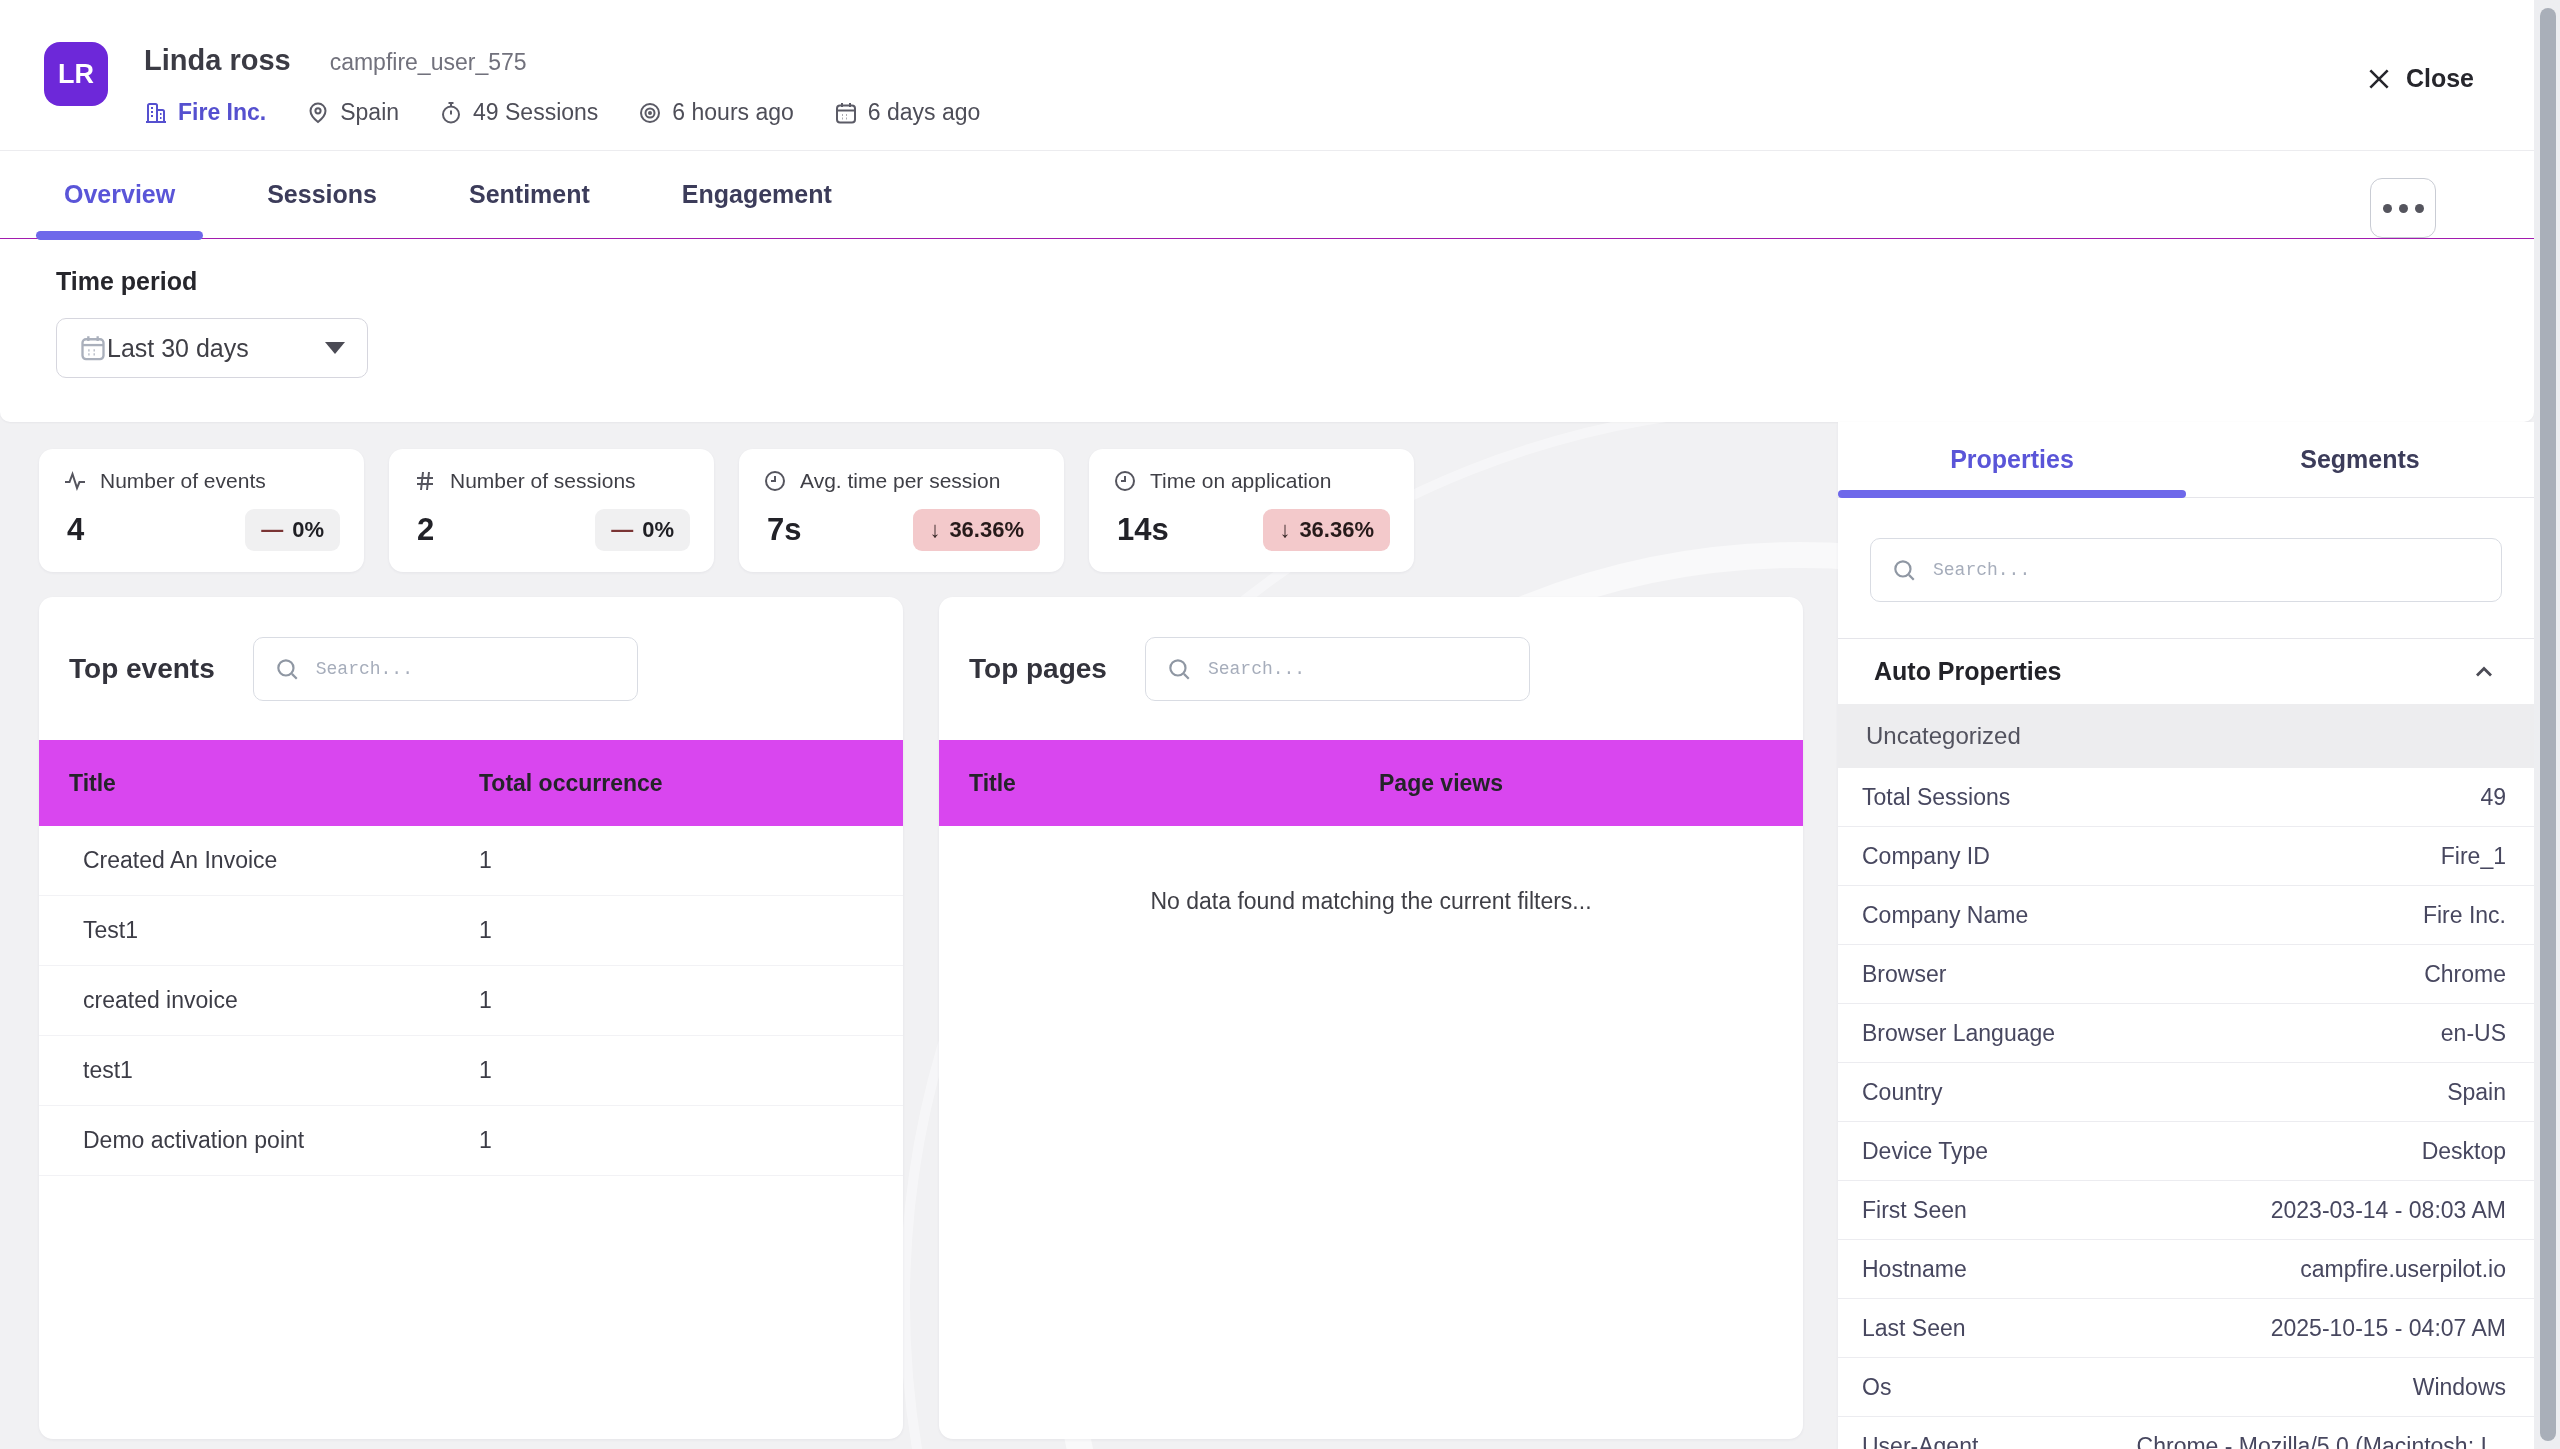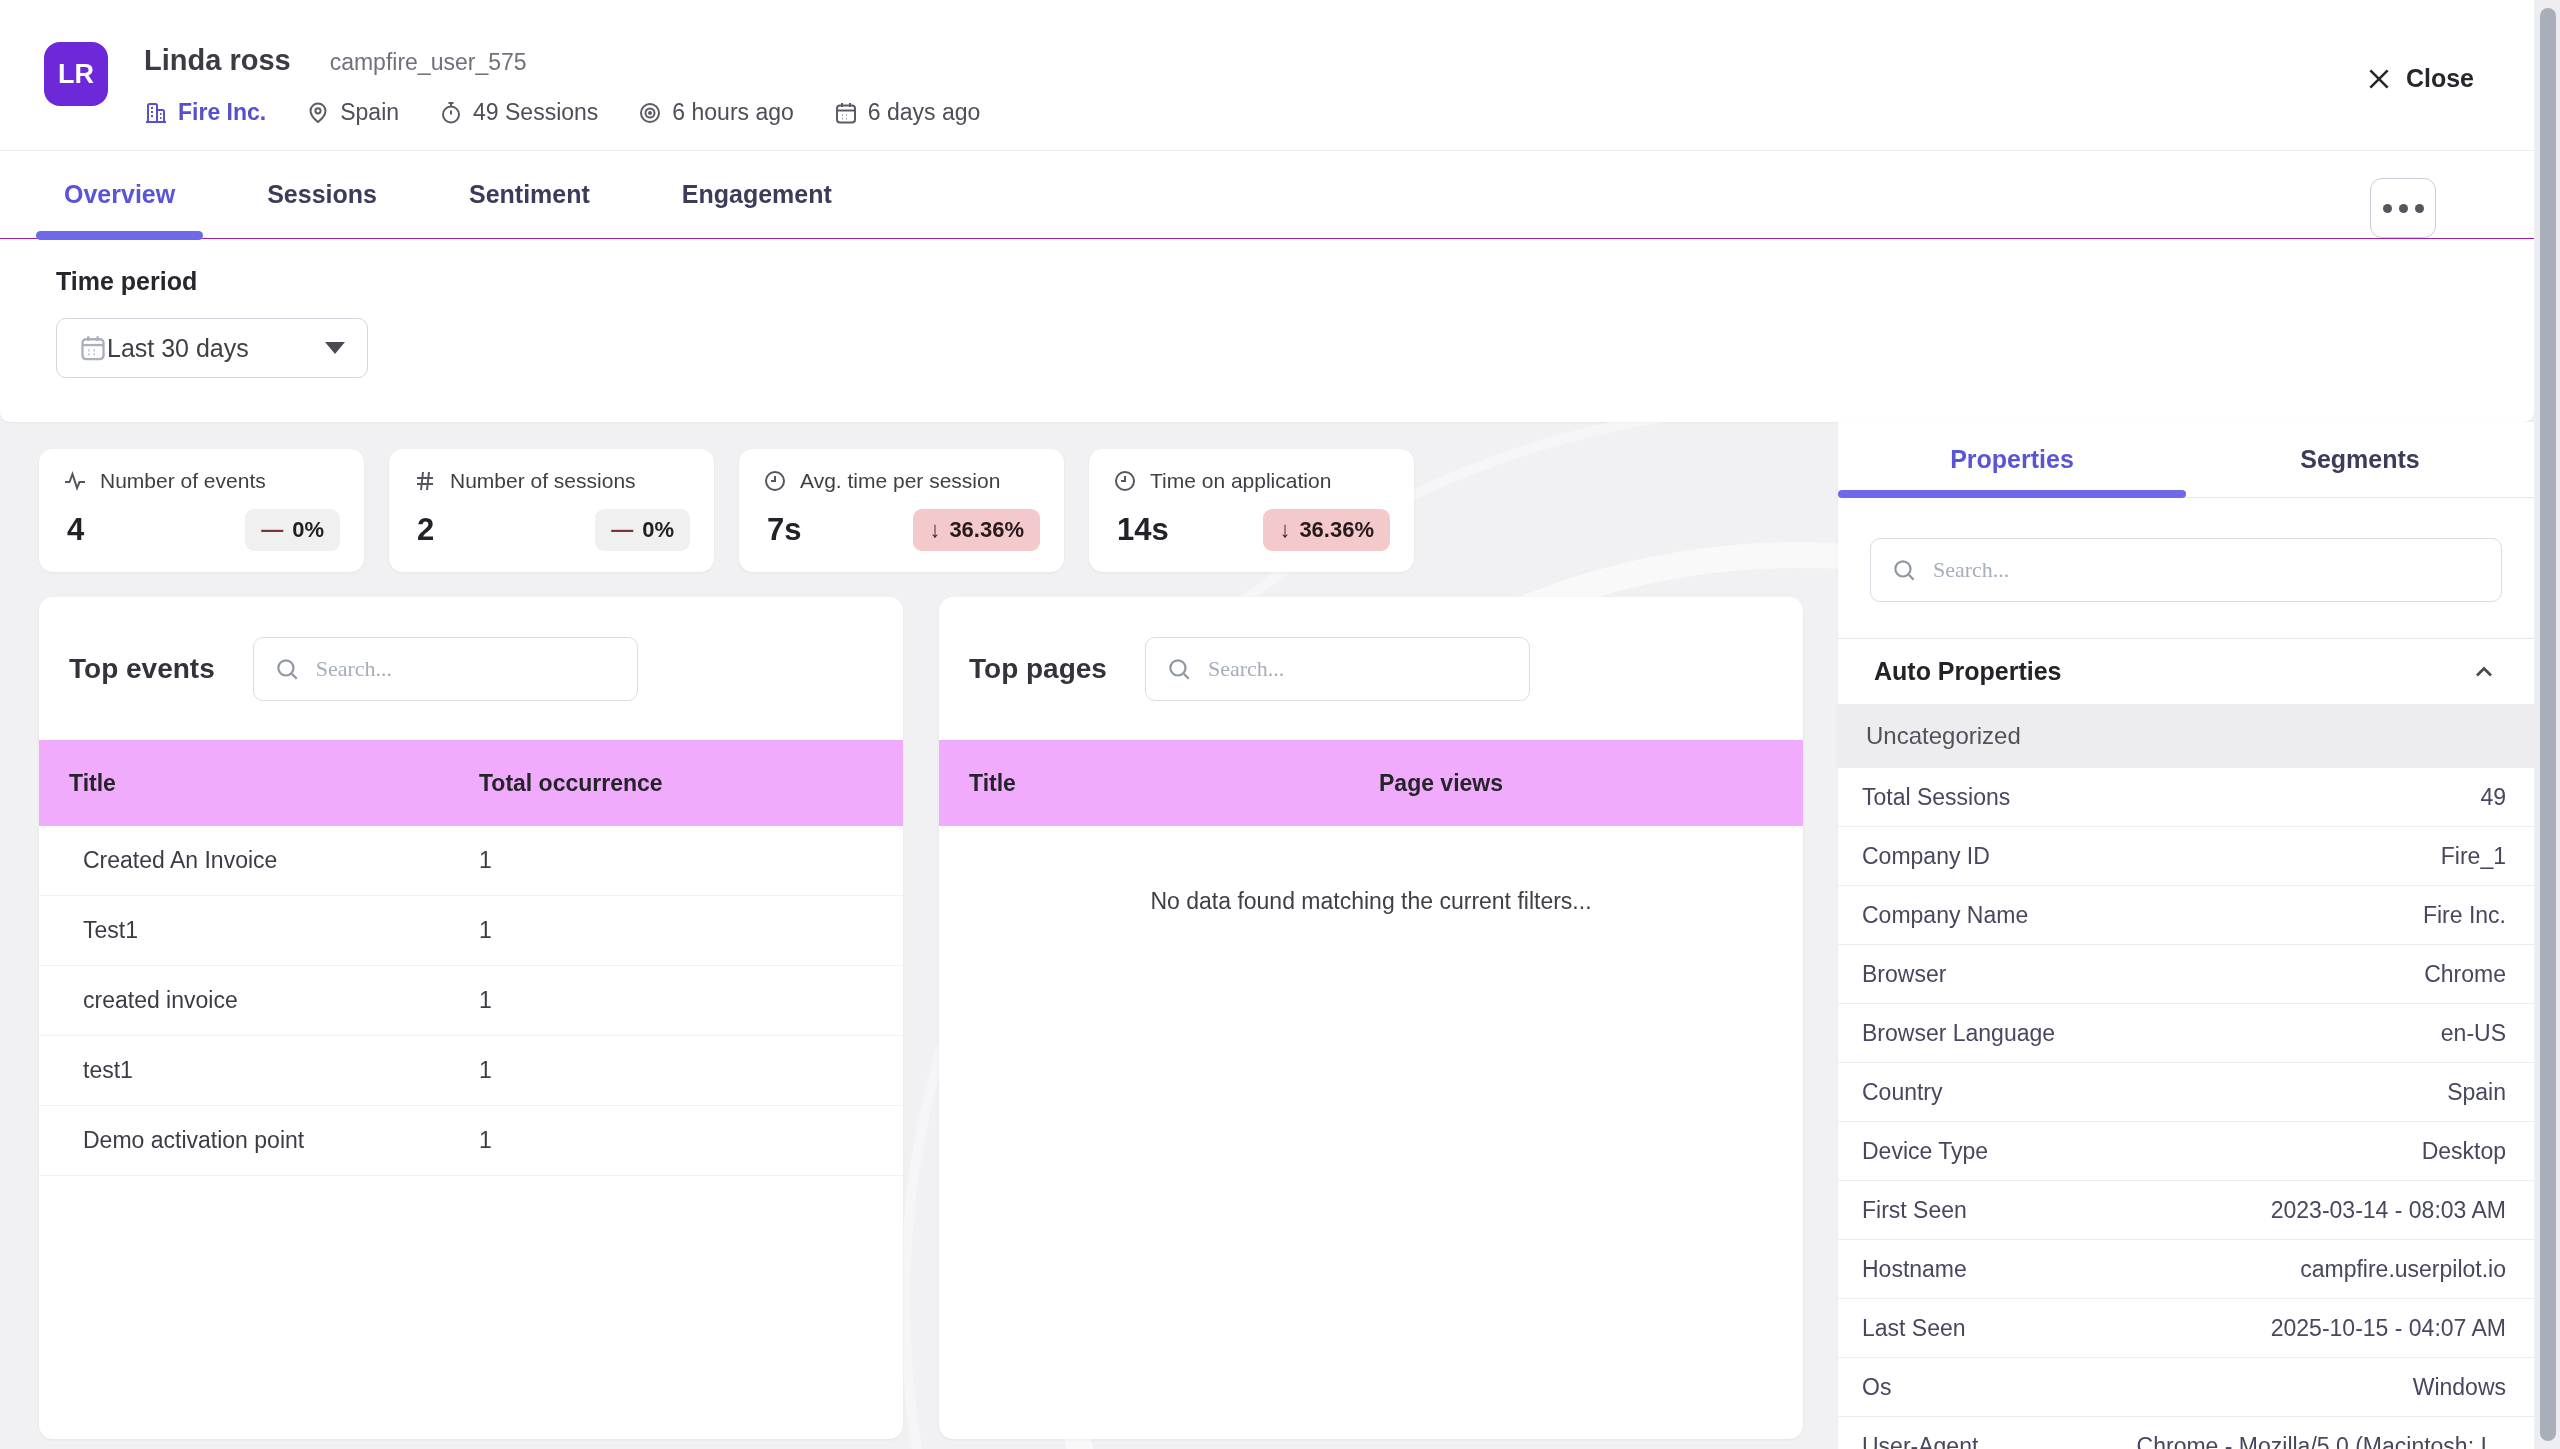--- a/index.html
+++ b/index.html
@@ -73,23 +73,23 @@
   .badge--down { background:#f3c9cb; color:#261a1a; }
   .badge--down .badge-glyph { color:#3b2b2b; }
 
   
   .tables-row { display:flex; gap:36px; margin-top:25px; position:relative; z-index:1; }
   .table-card { width:864px; height:842px; background:#fff; border-radius:14px; box-shadow:0 1px 3px rgba(30,30,60,.06); overflow:hidden; }
   .table-card-head { display:flex; align-items:center; gap:38px; padding:28px 30px 0 30px; height:115px; }
   .table-title { font-size:28px; font-weight:bold; color:#33333c; }
   .search-box { display:flex; align-items:center; gap:16px; border:1px solid #d9dce3; border-radius:10px; height:64px; width:385px; padding:0 20px; background:#fff; }
   .search-box svg { stroke:#8f97a3; flex:0 0 auto; }
-  .search-box input { border:none; outline:none; font-size:22px; color:#000000; width:100%; font-family:Liberation Serif, serif; background:transparent; }
+  .search-box input { border:none; outline:none; font-size:18px; color:#000000; width:100%; font-family:Liberation Mono, monospace; background:transparent; }
   .search-box input::placeholder { color:#a6adbb; }
-  .thead { display:flex; align-items:center; background:#f0abfc; height:86px; margin-top:28px; padding:0 30px; }
+  .thead { display:flex; align-items:center; background:#d946ef; height:86px; margin-top:28px; padding:0 30px; }
   .th { font-size:23px; font-weight:bold; color:#242429; }
   .th.col-title { flex:0 0 410px; }
   .tbody .tr { display:flex; align-items:center; height:70px; padding:0 30px 0 44px; border-bottom:1px solid #f2f2f5; }
   .td { font-size:23px; color:#3c3c46; }
   .td.col-title { flex:0 0 396px; }
   .empty-msg { text-align:center; font-size:23px; color:#3f3f46; padding-top:62px; }
 
   
   .side-panel { margin-left:16px; width:696px; background:#fff; box-shadow:0 1px 3px rgba(30,30,60,.05); position:relative; z-index:2; overflow:hidden; }
   .panel-tabs { display:flex; height:76px; border-bottom:1px solid #e5e5ea; }

